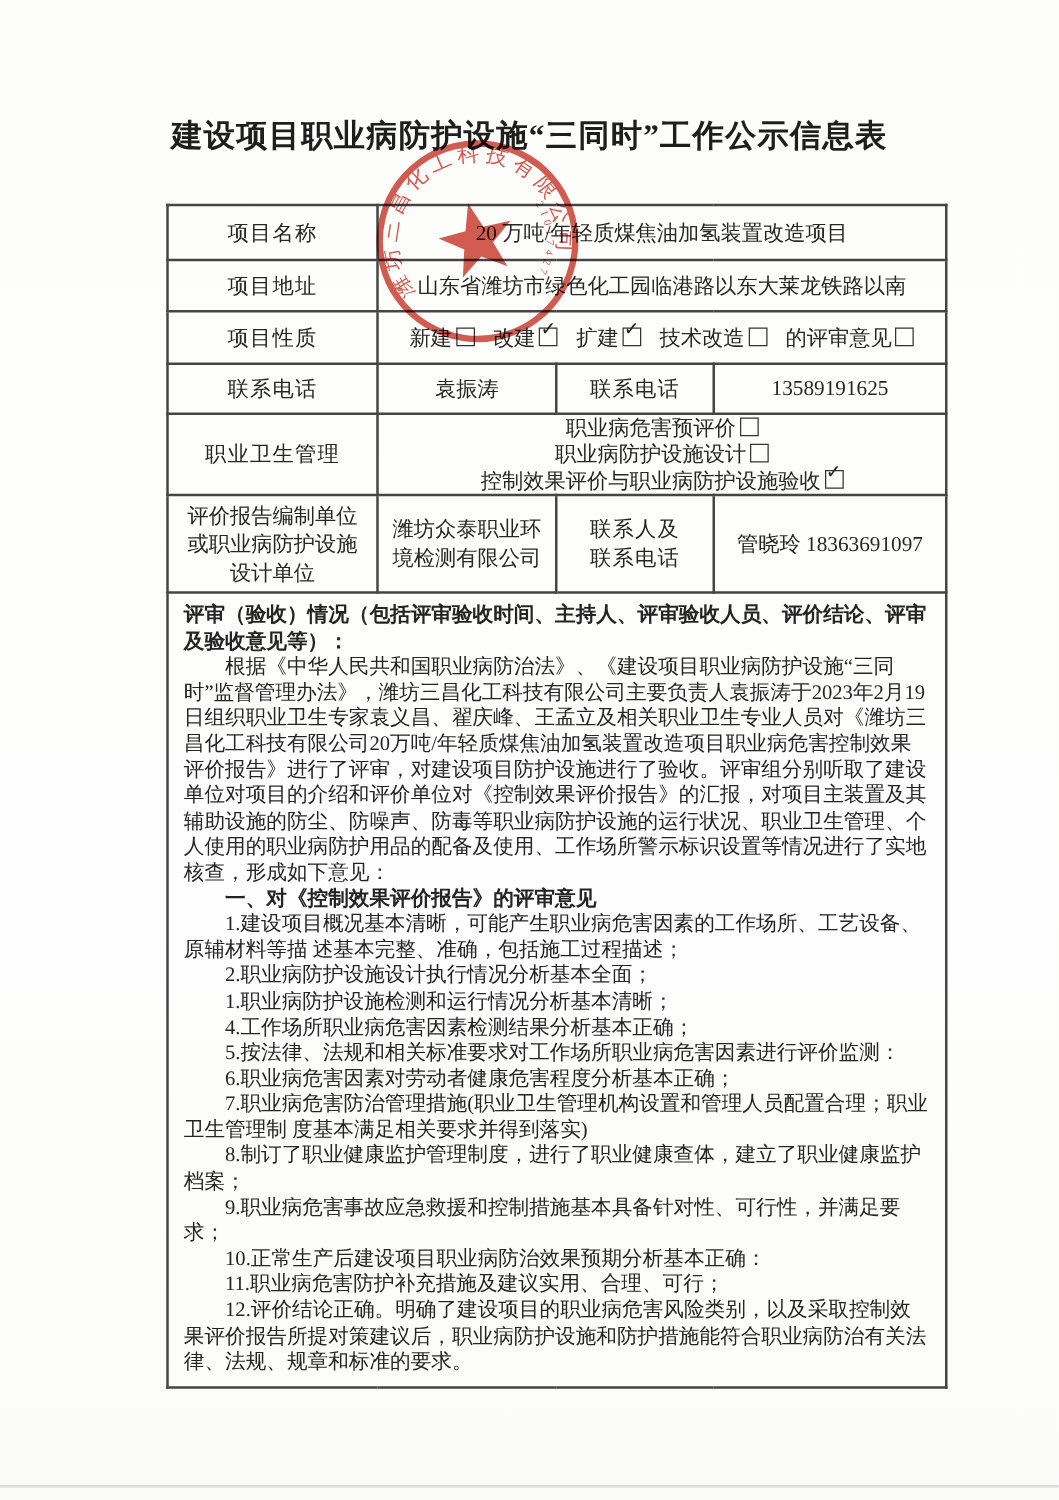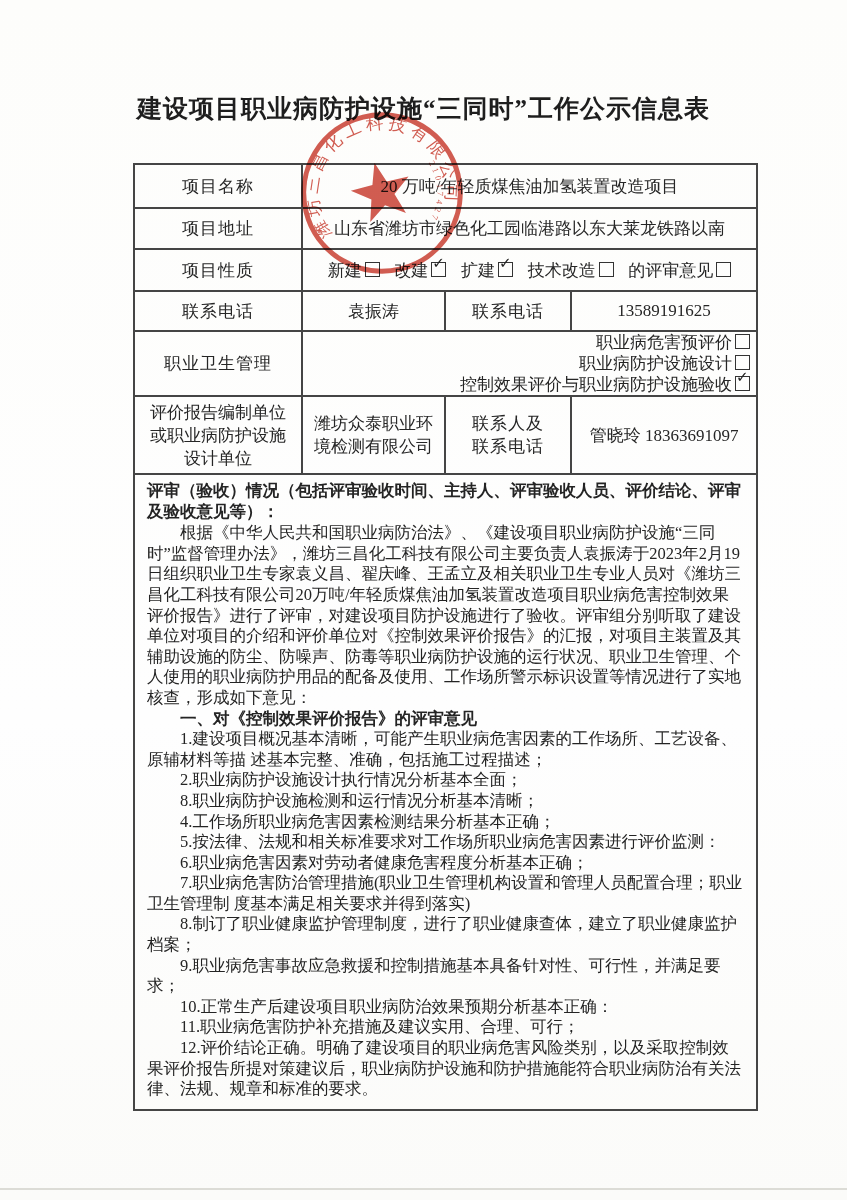--- a/index.html
+++ b/index.html
@@ -35,39 +35,39 @@
   td.val{text-align:center;}
   tr.r1 td{height:42px;}
   tr.r2 td{height:39px;}
   tr.r3 td{height:40px;}
   tr.r4 td{height:38px;}
   tr.r5 td{height:62px;}
   tr.r6 td{height:72px;}
 
   .optline{display:flex;justify-content:space-evenly;align-items:center;padding:0 4px;}
   .opt{white-space:nowrap;}
-  .catlist{text-align:right;padding-left:6px;line-height:21px;}
+  .catlist{text-align:center;padding-left:6px;line-height:21px;}
   .cbox{
     display:inline-block;position:relative;width:13px;height:13px;
     border:1.6px solid #333;margin-left:3px;vertical-align:-1px;
   }
   .cbox .tick{
     display:none;position:absolute;left:0px;top:-7px;
     font-size:15px;font-weight:bold;color:#222;line-height:1;
     font-family:"DejaVu Sans",sans-serif;
   }
   .cbox.checked .tick{display:block;}
 
   .review{
     text-align:left;vertical-align:top !important;
     padding:7px 13px 9px 12px !important;
     font-size:16.5px;line-height:20.6px;color:#242424;
   }
   .review p{margin:0;}
-  .review .hd{font-weight:bold;font-family:Liberation Mono, monospace;}
+  .review .hd{font-weight:bold;}
   .review .ind{text-indent:2em;}
   .review .sec{font-weight:bold;text-indent:2em;}
 
   .stamp{
     position:absolute;left:290px;top:101px;width:184px;height:184px;
     opacity:.82;mix-blend-mode:multiply;pointer-events:none;
   }
   .stamp text{font-family:"Liberation Serif","DejaVu Serif",serif;}
 </style>
 </head>
@@ -128,21 +128,21 @@
       </td>
       <td class="val">管晓玲 18363691097</td>
     </tr>
     <tr>
       <td colspan="4" class="review">
         <p class="hd">评审（验收）情况（包括评审验收时间、主持人、评审验收人员、评价结论、评审及验收意见等）：</p>
         <p class="ind">根据《中华人民共和国职业病防治法》、《建设项目职业病防护设施“三同时”监督管理办法》，潍坊三昌化工科技有限公司主要负责人袁振涛于2023年2月19日组织职业卫生专家袁义昌、翟庆峰、王孟立及相关职业卫生专业人员对《潍坊三昌化工科技有限公司20万吨/年轻质煤焦油加氢装置改造项目职业病危害控制效果评价报告》进行了评审，对建设项目防护设施进行了验收。评审组分别听取了建设单位对项目的介绍和评价单位对《控制效果评价报告》的汇报，对项目主装置及其辅助设施的防尘、防噪声、防毒等职业病防护设施的运行状况、职业卫生管理、个人使用的职业病防护用品的配备及使用、工作场所警示标识设置等情况进行了实地核查，形成如下意见：</p>
         <p class="sec">一、对《控制效果评价报告》的评审意见</p>
         <p class="ind">1.建设项目概况基本清晰，可能产生职业病危害因素的工作场所、工艺设备、原辅材料等描 述基本完整、准确，包括施工过程描述；</p>
         <p class="ind">2.职业病防护设施设计执行情况分析基本全面；</p>
-        <p class="ind">8.职业病防护设施检测和运行情况分析基本清晰；</p>
+        <p class="ind">1.职业病防护设施检测和运行情况分析基本清晰；</p>
         <p class="ind">4.工作场所职业病危害因素检测结果分析基本正确；</p>
         <p class="ind">5.按法律、法规和相关标准要求对工作场所职业病危害因素进行评价监测：</p>
         <p class="ind">6.职业病危害因素对劳动者健康危害程度分析基本正确；</p>
         <p class="ind">7.职业病危害防治管理措施(职业卫生管理机构设置和管理人员配置合理；职业卫生管理制 度基本满足相关要求并得到落实)</p>
         <p class="ind">8.制订了职业健康监护管理制度，进行了职业健康查体，建立了职业健康监护档案；</p>
         <p class="ind">9.职业病危害事故应急救援和控制措施基本具备针对性、可行性，并满足要求；</p>
         <p class="ind">10.正常生产后建设项目职业病防治效果预期分析基本正确：</p>
         <p class="ind">11.职业病危害防护补充措施及建议实用、合理、可行；</p>
         <p class="ind">12.评价结论正确。明确了建设项目的职业病危害风险类别，以及采取控制效果评价报告所提对策建议后，职业病防护设施和防护措施能符合职业病防治有关法律、法规、规章和标准的要求。</p>
       </td>

